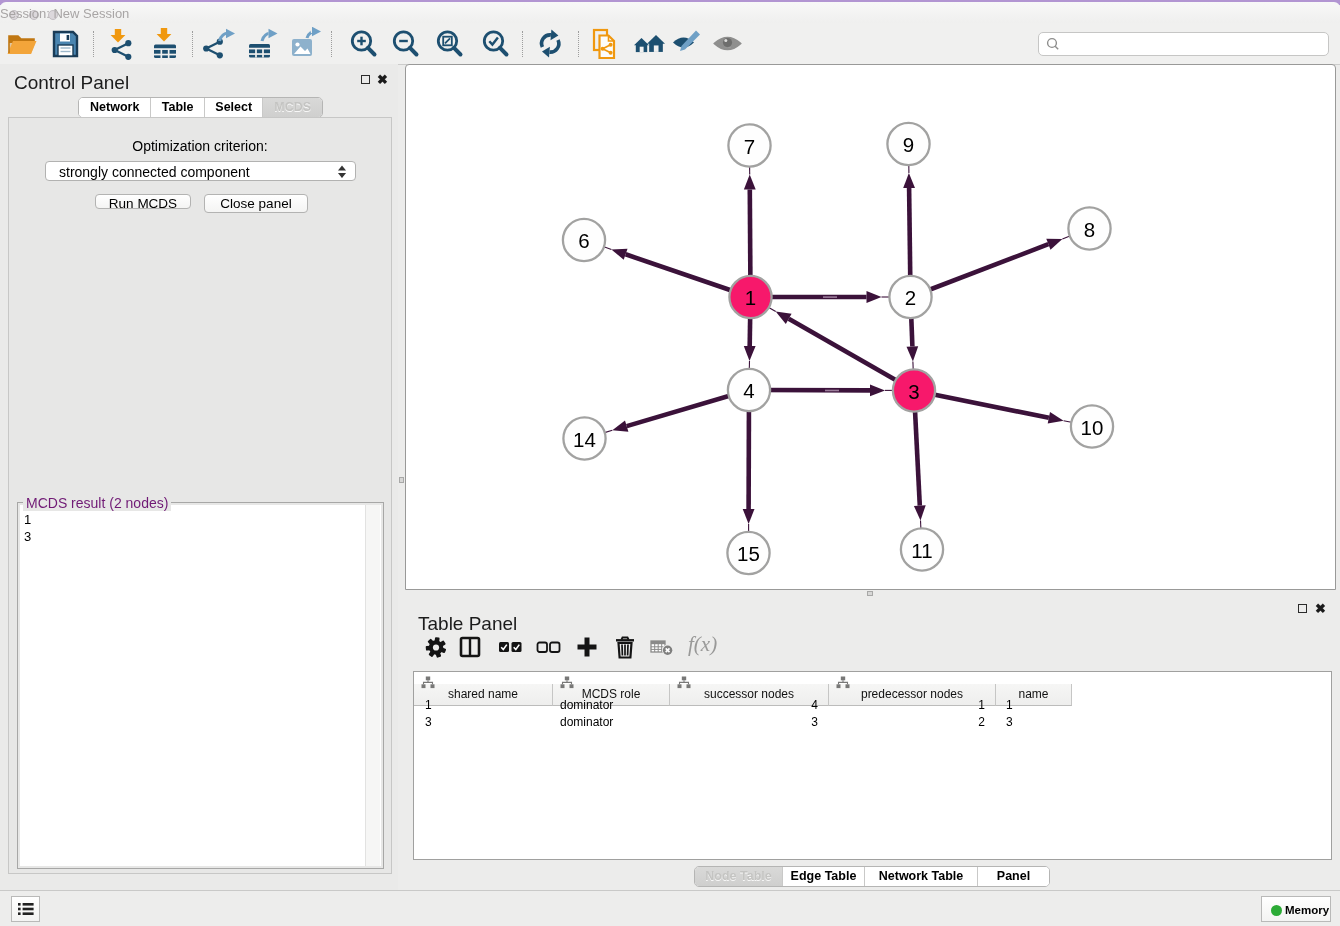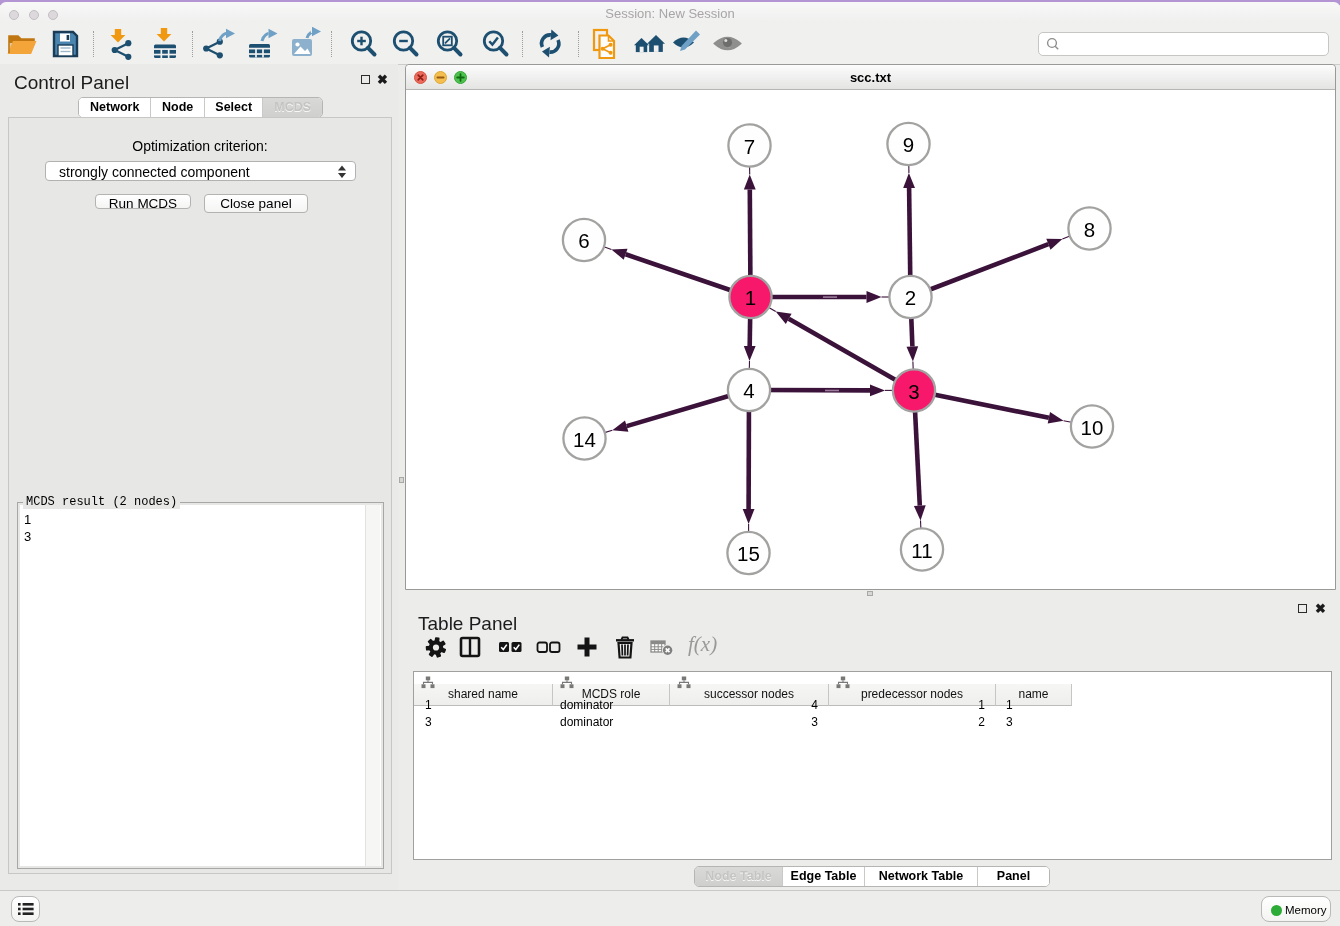--- a/index.html
+++ b/index.html
@@ -4,21 +4,21 @@
 html,body{margin:0;padding:0;}
 body{width:1340px;height:926px;position:relative;overflow:hidden;
   font-family:"Liberation Sans",sans-serif;background:#ececeb;}
 .abs{position:absolute;}
 
 #purple{left:0;top:0;width:1340px;height:5px;background:#b295d2;}
 #titlebar{left:0;top:2px;width:1340px;height:21px;background:linear-gradient(#f8f8f8,#efefee);
   border-bottom:1px solid #d3d3d2;border-radius:6px 6px 0 0;}
 .tl{position:absolute;top:8px;width:10px;height:10px;border-radius:50%;
   background:#dcd8dc;border:1px solid #c3bfc3;box-sizing:border-box;}
-#wtitle{left:0;top:6px;width:1340px;text-align:center;font-size:13px;color:#a8a5a5;}
+#wtitle{left:0;top:6px;width:1340px;text-align:left;font-size:13px;color:#a8a5a5;}
 #toolbar{left:0;top:23px;width:1340px;height:41px;background:#f0f0ef;border-bottom:1px solid #cccccb;}
 .tsep{position:absolute;top:8px;height:26px;width:0;border-left:1px dotted #9d9d9d;}
 #search{left:1038px;top:32px;width:291px;height:24px;background:#fff;border:1px solid #c6c6c5;
   border-radius:5px;box-sizing:border-box;}
 
 #dock{left:0;top:64px;width:398px;height:826px;background:#eaeae9;}
 .hdr{font-size:19px;color:#1c1c1c;}
 .icoSq{position:absolute;width:9px;height:9px;border:1.6px solid #2b2b2b;box-sizing:border-box;}
 .icoX{position:absolute;font-size:13px;font-weight:bold;color:#1b1b1b;line-height:1;}
 .tabbar{position:absolute;display:flex;border:1px solid #b5b5b4;border-radius:5px;background:#fff;
@@ -39,23 +39,23 @@
 
 #tpanel{left:405px;top:597px;width:935px;height:293px;background:#ececeb;}
 #ttable{position:absolute;left:8px;top:74px;width:919px;height:189px;background:#fff;
   border:1px solid #a0a09f;box-sizing:border-box;}
 .th{position:absolute;top:12px;height:22px;background:linear-gradient(#f6f6f5,#eeeeed);
   border-right:1px solid #c6c6c5;border-bottom:1px solid #bcbcbb;box-sizing:border-box;
   font-size:12px;color:#111;text-align:center;line-height:21px;}
 .td{position:absolute;font-size:12px;color:#000;height:18px;line-height:18px;}
 
 #status{left:0;top:890px;width:1340px;height:36px;background:#ededec;border-top:1px solid #c9c9c8;box-sizing:border-box;}
-.sbtn{position:absolute;background:linear-gradient(#ffffff,#f3f3f2);border:1px solid #b9b9b8;border-radius:8px;box-sizing:border-box;}
+.sbtn{position:absolute;background:linear-gradient(#ffffff,#f3f3f2);border:1px solid #b9b9b8;border-radius:0;box-sizing:border-box;font-weight:bold;}
 svg{display:block;}
-.gb-label{position:absolute;font-size:12px;color:#000000;background:#e7e7e6;padding:0 3px;font-family:Liberation Mono, monospace;}
+.gb-label{position:absolute;font-size:14px;color:#701a75;background:#e7e7e6;padding:0 3px;}
 </style></head>
 <body>
 <div class="abs" id="purple"></div>
 <div class="abs" id="titlebar">
   <div class="tl" style="left:9px;"></div>
   <div class="tl" style="left:28.5px;"></div>
   <div class="tl" style="left:48px;"></div>
 </div>
 <div class="abs" id="wtitle">Session: New Session</div>
 <div class="abs" id="toolbar">
@@ -185,21 +185,21 @@
     <circle cx="7" cy="7" r="4.4" fill="none" stroke="#8e8e8d" stroke-width="1.4"></circle>
     <line x1="10.2" y1="10.2" x2="13.2" y2="13.2" stroke="#8e8e8d" stroke-width="1.4"></line>
   </svg>
 </div>
 <div class="abs" id="dock">
   <div class="hdr abs" style="left:14px;top:8px;">Control Panel</div>
   <div class="icoSq" style="left:361px;top:11px;"></div>
   <div class="icoX" style="left:377px;top:9px;">✖</div>
   <div class="tabbar" style="left:78px;top:33px;width:245px;">
     <div class="tab" style="width:73px;">Network</div>
-    <div class="tab" style="width:54px;">Node</div>
+    <div class="tab" style="width:54px;">Table</div>
     <div class="tab" style="width:59px;">Select</div>
     <div class="tab sel" style="width:59px;">MCDS</div>
   </div>
   <div id="cpanel">
     <div class="abs" style="left:36px;top:43px;width:311px;height:19.5px;background:#fff;border:1px solid #b2b2b1;border-radius:4px;box-sizing:border-box;">
       <div class="abs" style="left:13px;top:1.5px;font-size:14px;color:#000;">strongly connected component</div>
       <svg width="10" height="13.5" style="position:absolute;right:8px;top:2.5px;" viewBox="0 0 11 15">
         <polygon points="5.5,0.5 10,6 1,6" fill="#333"></polygon>
         <polygon points="5.5,14.5 10,9 1,9" fill="#333"></polygon>
       </svg>
@@ -213,38 +213,20 @@
         <div class="abs" style="left:4px;top:7px;font-size:13px;color:#000;">1</div>
         <div class="abs" style="left:4px;top:24px;font-size:13px;color:#000;">3</div>
         <div class="abs" style="right:1px;top:0;width:15px;height:361px;background:#f6f6f5;border-left:1px solid #e2e2e1;box-sizing:border-box;"></div>
       </div>
     </div>
     <div class="gb-label" style="left:14px;top:377px;">MCDS result (2 nodes)</div>
   </div>
 </div>
 <div class="abs" style="left:398.5px;top:477px;width:5px;height:6px;background:#d7d7d6;border:1px solid #a8a8a7;box-sizing:border-box;"></div>
 <div class="abs" id="netwin">
-  <div id="nettitle">
-    <div class="light" style="left:8px;background:#ed6a5e;border:1px solid #d5523f;">
-      <svg width="11" height="11" viewBox="0 0 11 11" style="position:absolute;left:0;top:0;">
-        <path d="M3.2 3.2 L7.8 7.8 M7.8 3.2 L3.2 7.8" stroke="#8c1e12" stroke-width="1.7" stroke-linecap="round"></path>
-      </svg>
-    </div>
-    <div class="light" style="left:28px;background:#f5bf4f;border:1px solid #dda831;">
-      <svg width="11" height="11" viewBox="0 0 11 11" style="position:absolute;left:0;top:0;">
-        <line x1="2.4" y1="5.5" x2="8.6" y2="5.5" stroke="#985a13" stroke-width="1.8" stroke-linecap="round"></line>
-      </svg>
-    </div>
-    <div class="light" style="left:48px;background:#4fc14f;border:1px solid #37a637;">
-      <svg width="11" height="11" viewBox="0 0 11 11" style="position:absolute;left:0;top:0;">
-        <path d="M5.5 2.2 L5.5 8.8 M2.2 5.5 L8.8 5.5" stroke="#0e6c0e" stroke-width="1.8" stroke-linecap="round"></path>
-      </svg>
-    </div>
-    <div style="position:absolute;left:0;top:5px;width:100%;text-align:center;font-size:13px;font-weight:600;color:#000;">scc.txt</div>
-  </div>
   <svg width="929" height="499" viewBox="0 0 929 499" style="position:absolute;left:0;top:24px;">
   <g font-family="Liberation Sans, sans-serif">
   <line x1="344.5" y1="208" x2="343.8" y2="100.5" stroke="#3b123a" stroke-width="4.6"></line>
   <polygon points="343.7,85.5 349.7,100.5 337.9,100.5" fill="#3b123a"></polygon>
   <line x1="343.7" y1="85.5" x2="343.6" y2="77.5" stroke="#3b123a" stroke-width="1.1"></line>
   <line x1="344.5" y1="208" x2="219.6" y2="165.3" stroke="#3b123a" stroke-width="4.6"></line>
   <polygon points="205.4,160.4 221.5,159.7 217.7,170.8" fill="#3b123a"></polygon>
   <line x1="205.4" y1="160.4" x2="197.9" y2="157.8" stroke="#3b123a" stroke-width="1.1"></line>
   <line x1="344.5" y1="208" x2="460.5" y2="208.0" stroke="#3b123a" stroke-width="4.6"></line>
   <polygon points="475.5,208.0 460.5,213.9 460.5,202.1" fill="#3b123a"></polygon>

